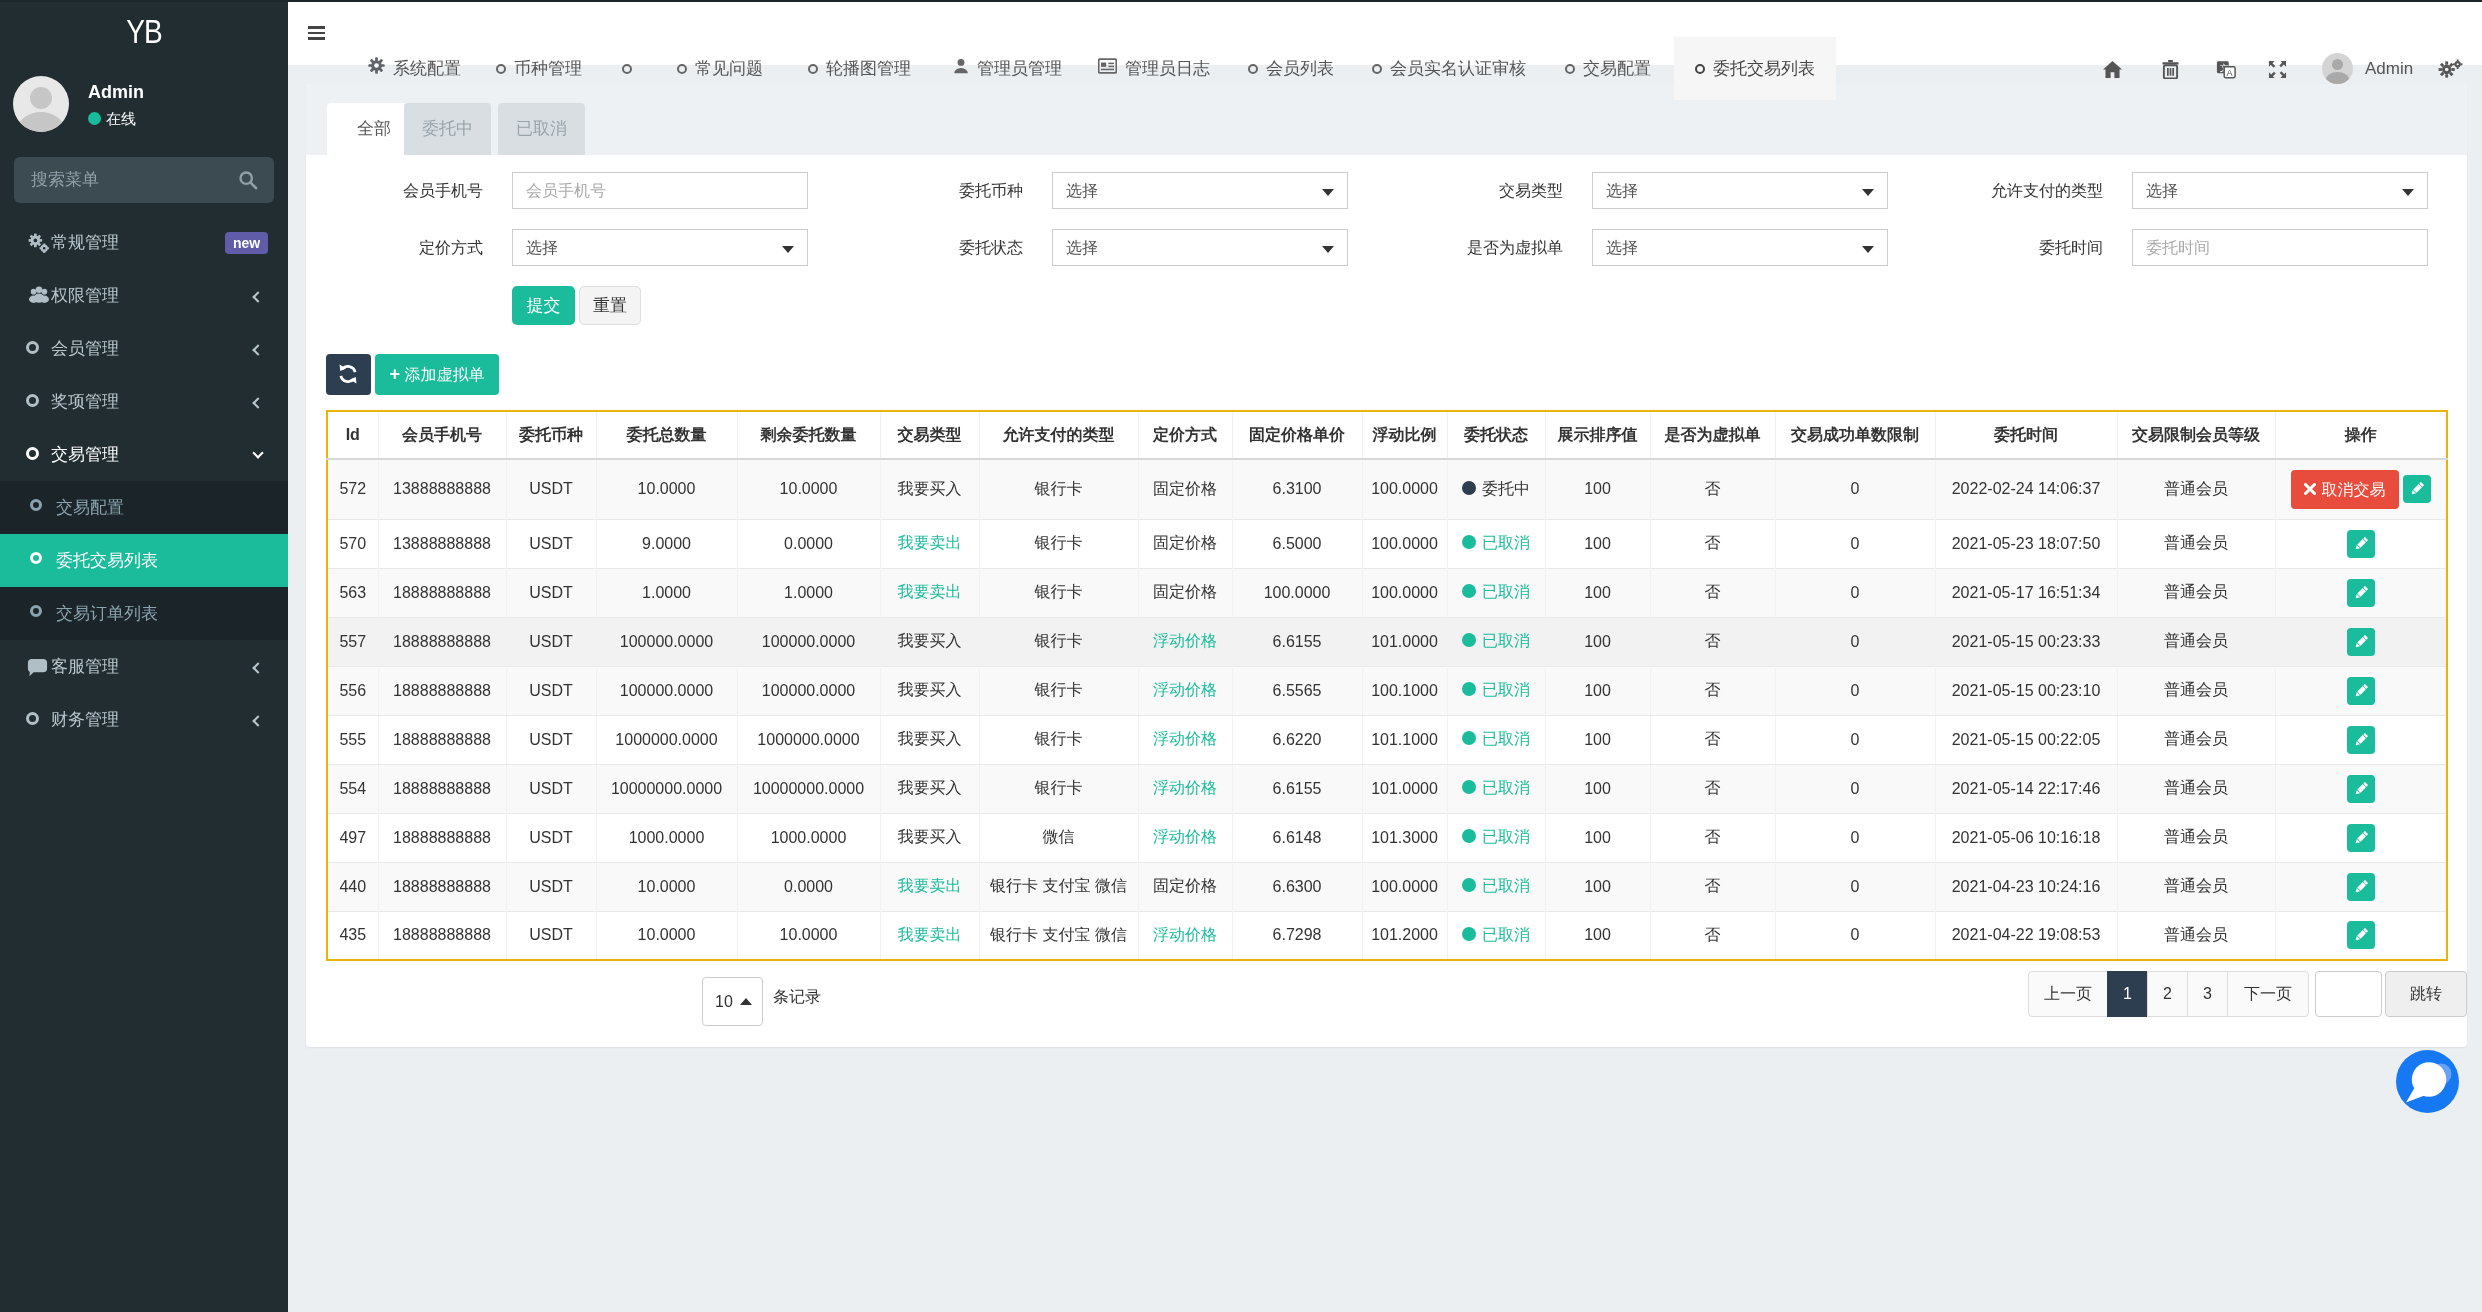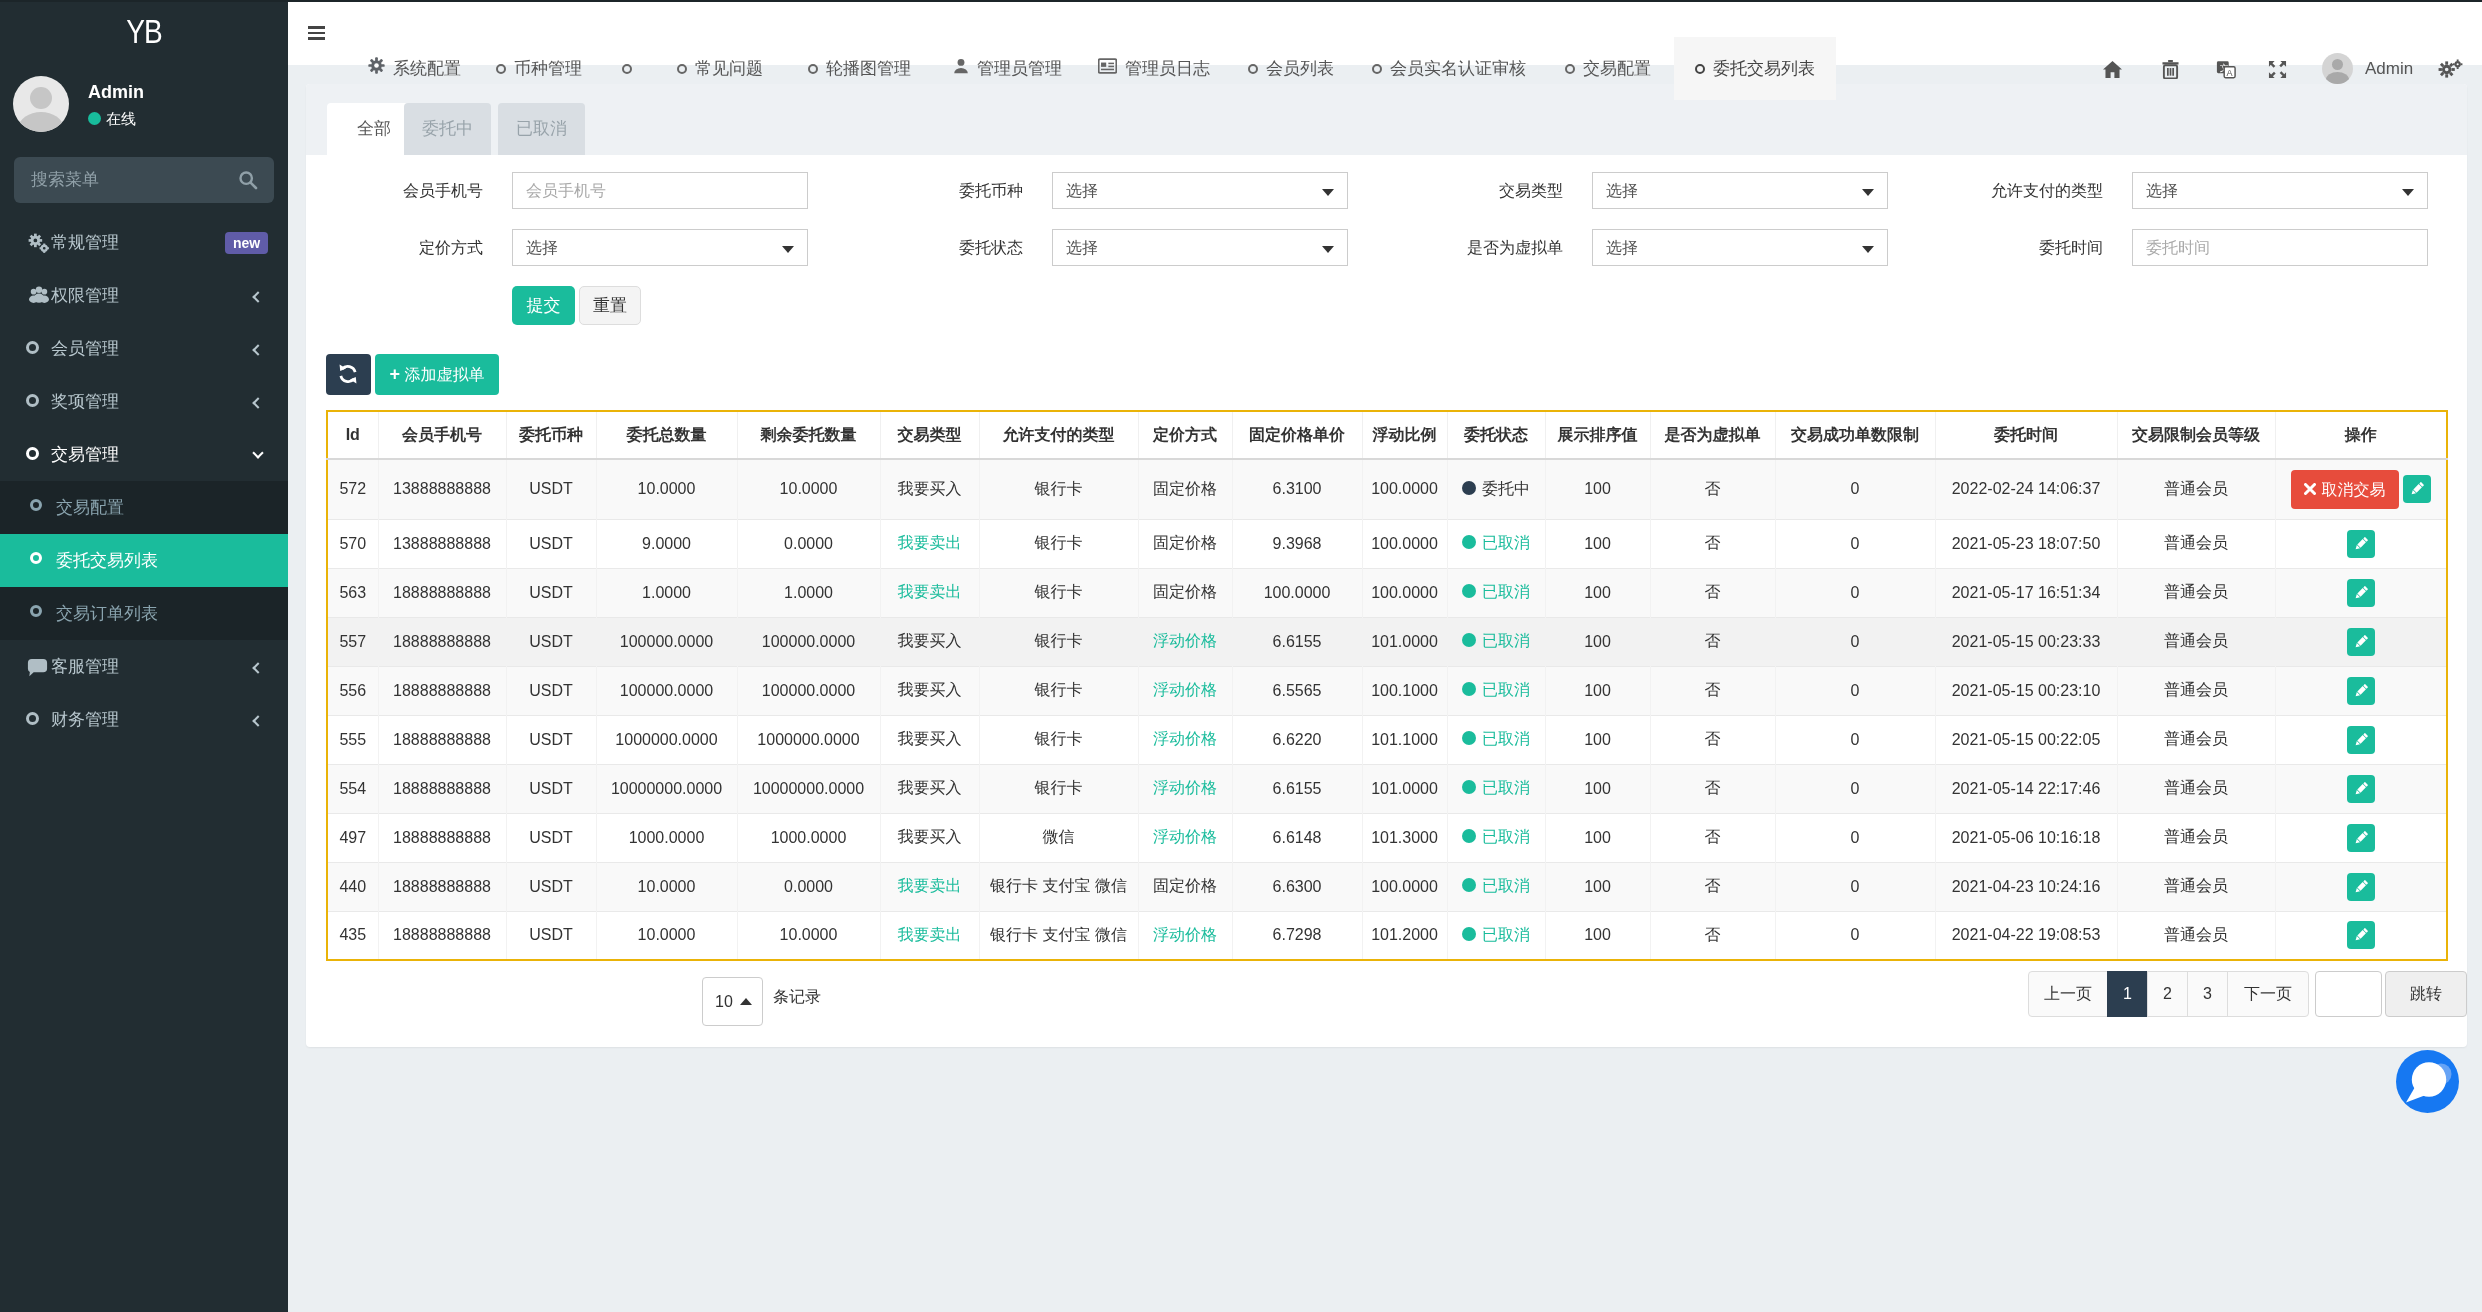--- a/index.html
+++ b/index.html
@@ -387,21 +387,21 @@
         </tr>
     <tr>
           <td>570</td>
           <td>13888888888</td>
           <td>USDT</td>
           <td>9.0000</td>
           <td>0.0000</td>
           <td class="teal">我要卖出</td>
           <td>银行卡</td>
           <td>固定价格</td>
-          <td>9.3968</td>
+          <td>6.5000</td>
           <td>100.0000</td>
           <td class="teal"><span class="sdot grn"></span>已取消</td>
           <td>100</td>
           <td>否</td>
           <td>0</td>
           <td>2021-05-23 18:07:50</td>
           <td>普通会员</td>
           <td><span class="btn-edit"><svg viewBox="0 0 16 16" width="16" height="16" style="position:absolute;left:6px;top:6px;">
                 <g transform="rotate(45 8 8)" fill="#fff">
                   <rect x="5.7" y="0.2" width="4.6" height="2.4" rx="0.6"></rect>

